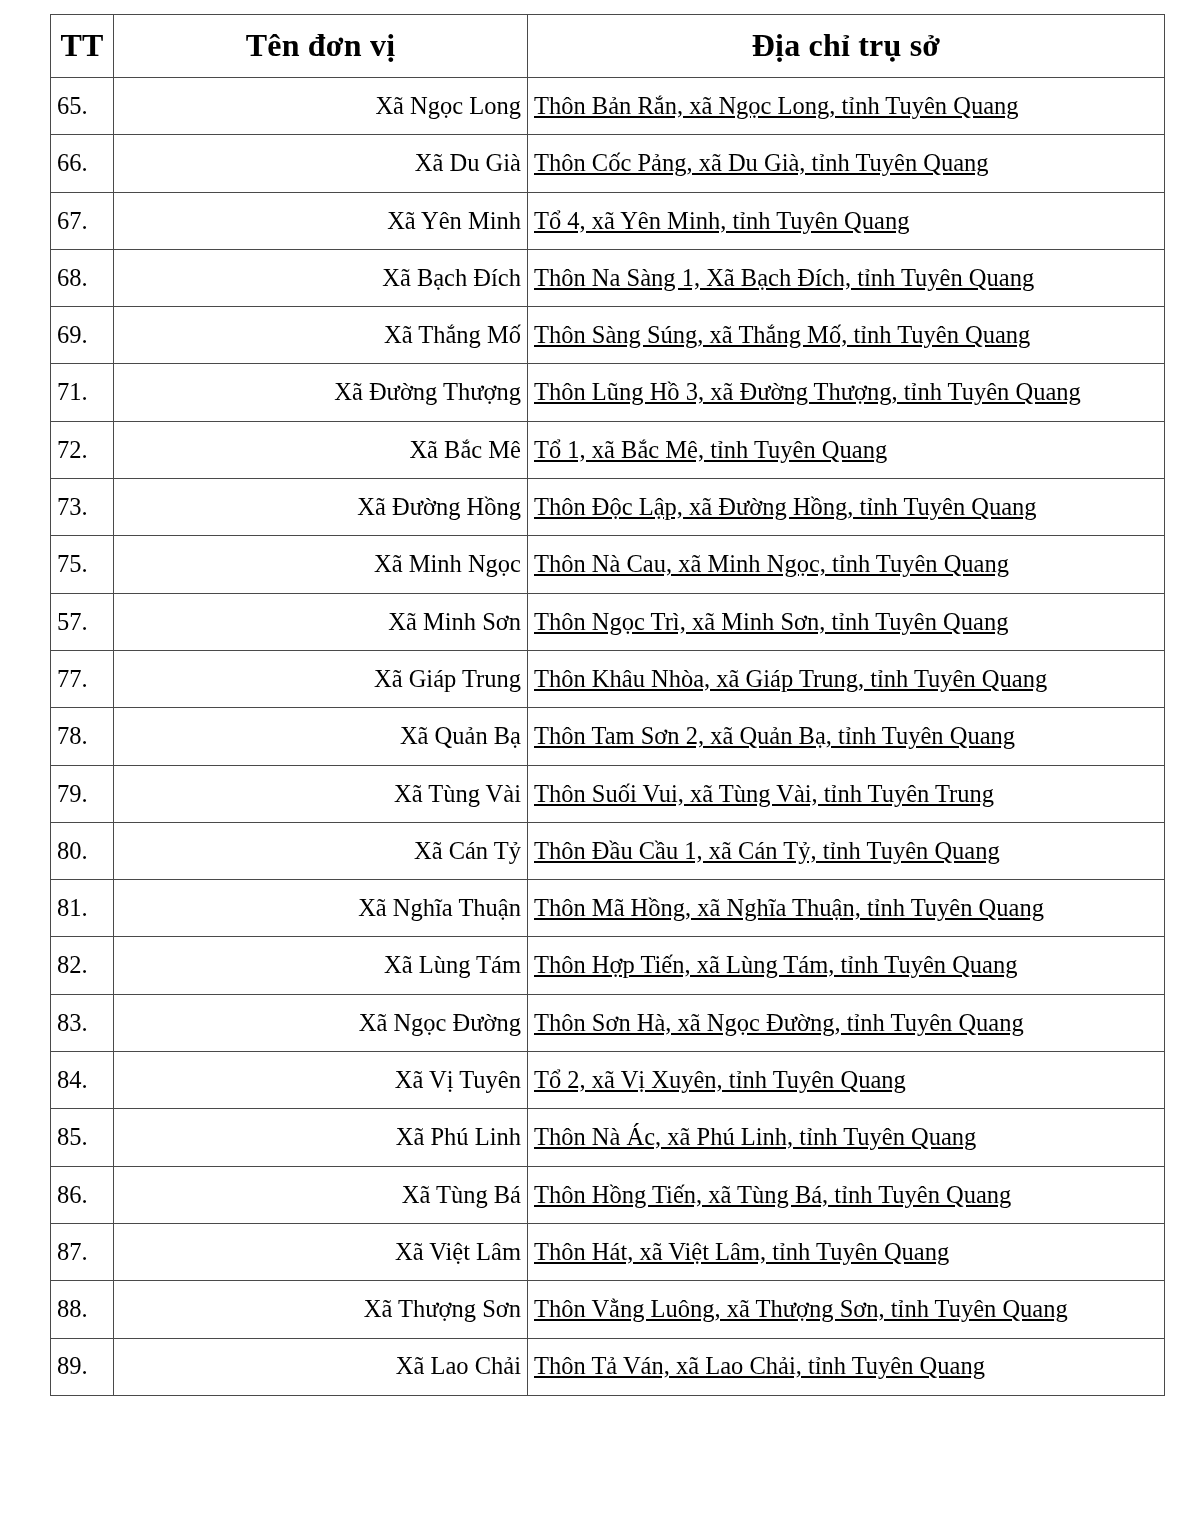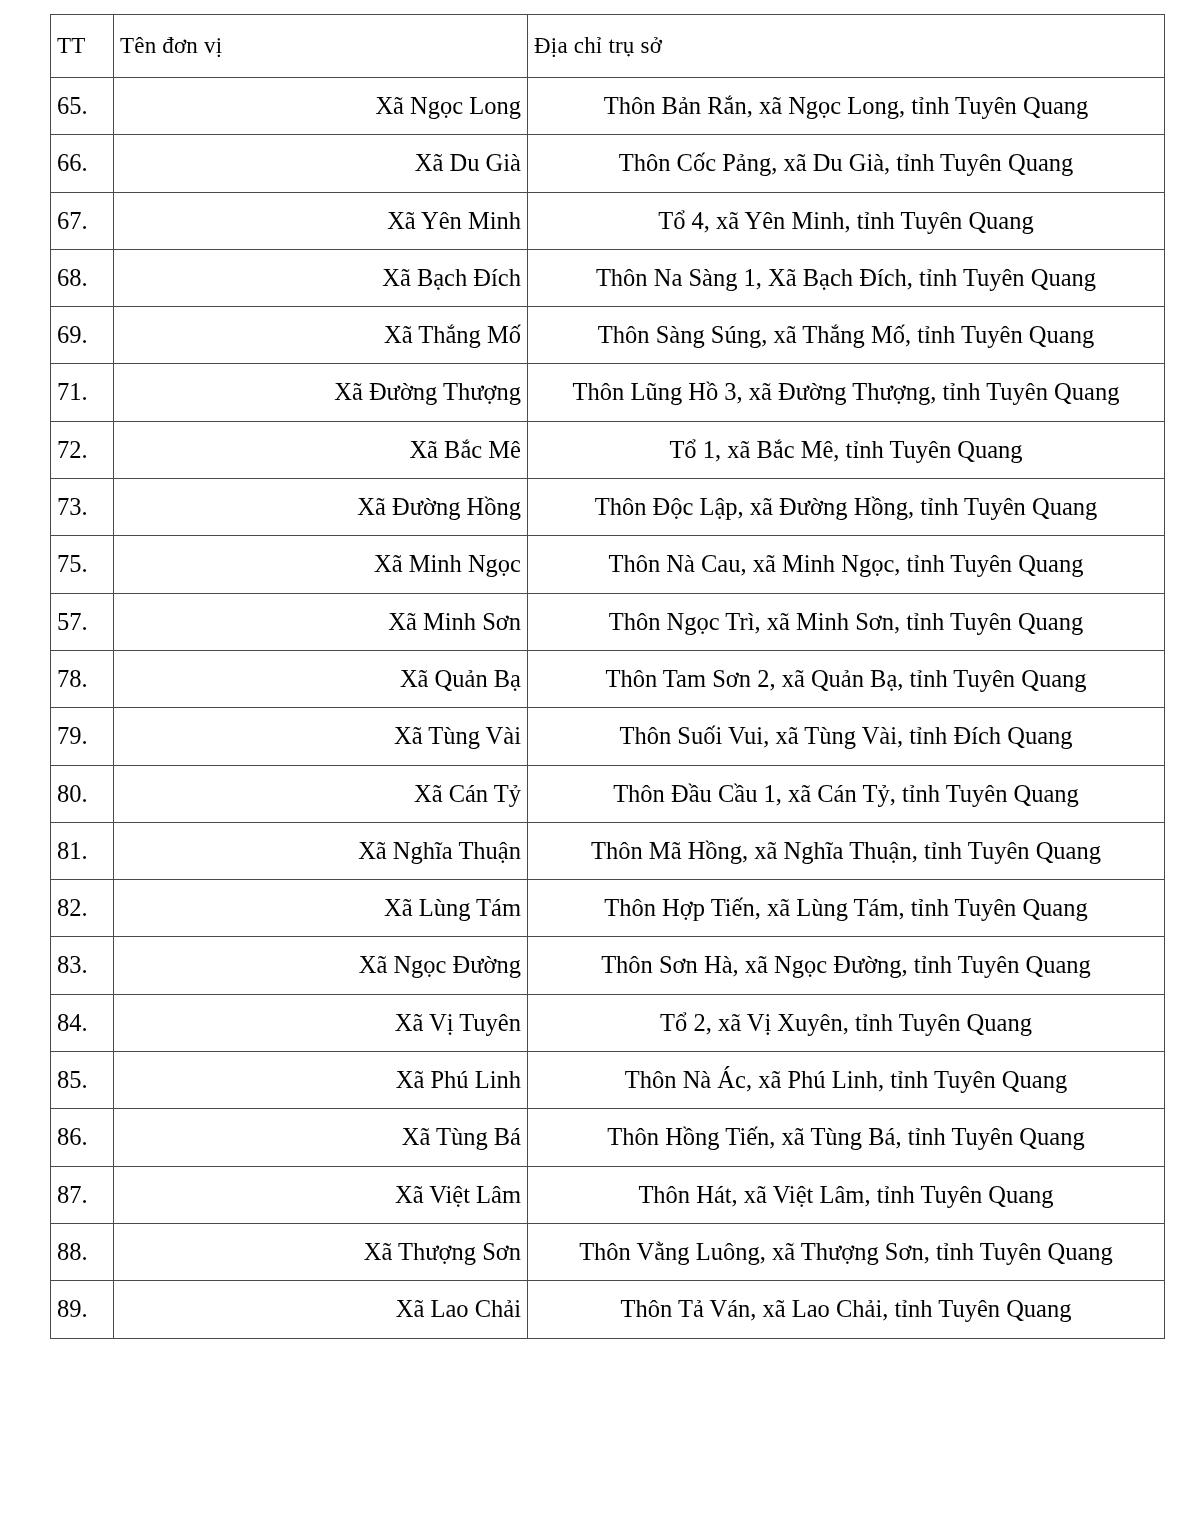--- a/index.html
+++ b/index.html
@@ -36,45 +36,46 @@
   table.unit-table th,
   table.unit-table td {
     border: 1px solid #4a4a4a;
     padding: 0 6px;
     vertical-align: middle;
     line-height: 1.16;
   }
 
   table.unit-table thead th {
     height: 62px;
-    font-weight: normal;
-    font-size: 23px;
-    text-align: left;
+    font-weight: bold;
+    font-size: 32px;
+    text-align: center;
     letter-spacing: 0.2px;
   }
 
   table.unit-table tbody td {
     height: 56.3px;
     font-weight: normal;
     font-size: 24.5px;
   }
 
   td.cell-tt {
     padding-left: 2px;
     padding-right: 8px;
   }
 
   td.cell-name {
     text-align: right;
   }
 
   td.cell-addr {
-    text-align: center;
+    text-align: left;
     padding-left: 12px;
     white-space: nowrap;
+    text-decoration: underline;
   }
 </style>
 </head>
 <body>
 
 <div class="page">
 
   <table class="unit-table">
     <colgroup>
       <col class="col-tt">
@@ -133,28 +134,33 @@
           <td class="cell-tt">75.</td>
           <td class="cell-name">Xã Minh Ngọc</td>
           <td class="cell-addr">Thôn Nà Cau, xã Minh Ngọc, tỉnh Tuyên Quang</td>
         </tr>
         <tr>
           <td class="cell-tt">57.</td>
           <td class="cell-name">Xã Minh Sơn</td>
           <td class="cell-addr">Thôn Ngọc Trì, xã Minh Sơn, tỉnh Tuyên Quang</td>
         </tr>
         <tr>
+          <td class="cell-tt">77.</td>
+          <td class="cell-name">Xã Giáp Trung</td>
+          <td class="cell-addr">Thôn Khâu Nhòa, xã Giáp Trung, tỉnh Tuyên Quang</td>
+        </tr>
+        <tr>
           <td class="cell-tt">78.</td>
           <td class="cell-name">Xã Quản Bạ</td>
           <td class="cell-addr">Thôn Tam Sơn 2, xã Quản Bạ, tỉnh Tuyên Quang</td>
         </tr>
         <tr>
           <td class="cell-tt">79.</td>
           <td class="cell-name">Xã Tùng Vài</td>
-          <td class="cell-addr">Thôn Suối Vui, xã Tùng Vài, tỉnh Đích Quang</td>
+          <td class="cell-addr">Thôn Suối Vui, xã Tùng Vài, tỉnh Tuyên Trung</td>
         </tr>
         <tr>
           <td class="cell-tt">80.</td>
           <td class="cell-name">Xã Cán Tỷ</td>
           <td class="cell-addr">Thôn Đầu Cầu 1, xã Cán Tỷ, tỉnh Tuyên Quang</td>
         </tr>
         <tr>
           <td class="cell-tt">81.</td>
           <td class="cell-name">Xã Nghĩa Thuận</td>
           <td class="cell-addr">Thôn Mã Hồng, xã Nghĩa Thuận, tỉnh Tuyên Quang</td>

